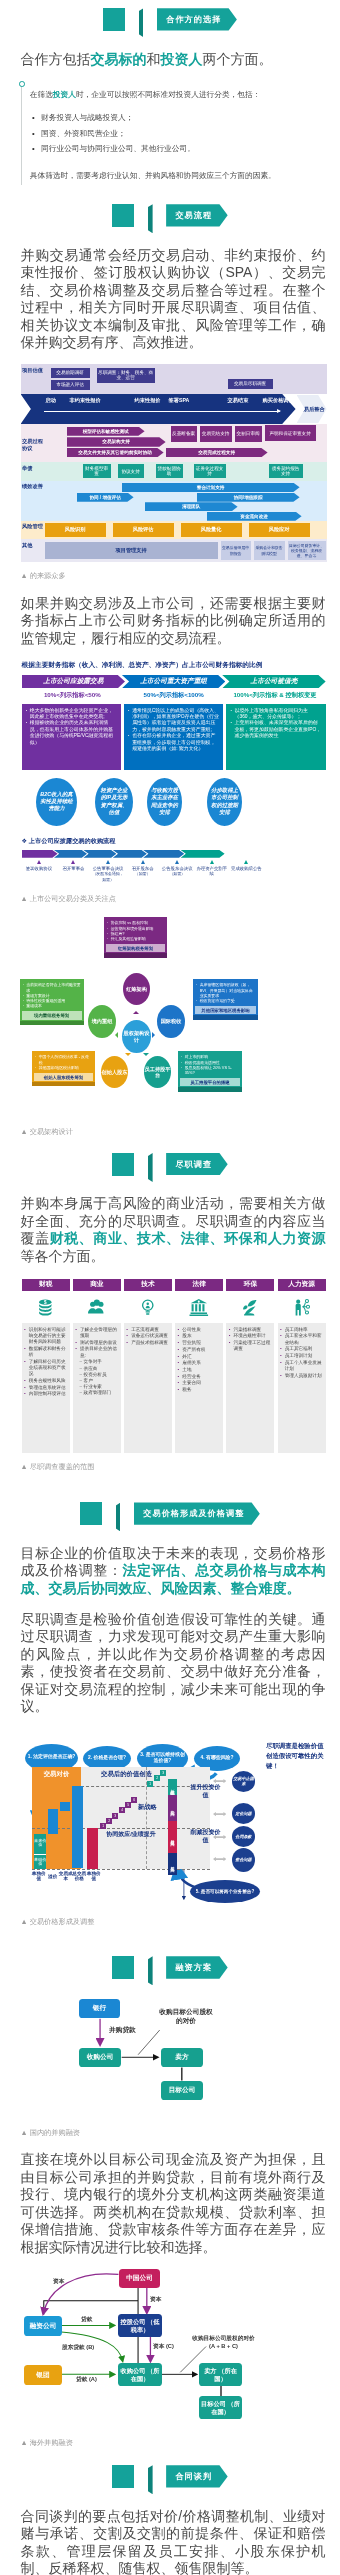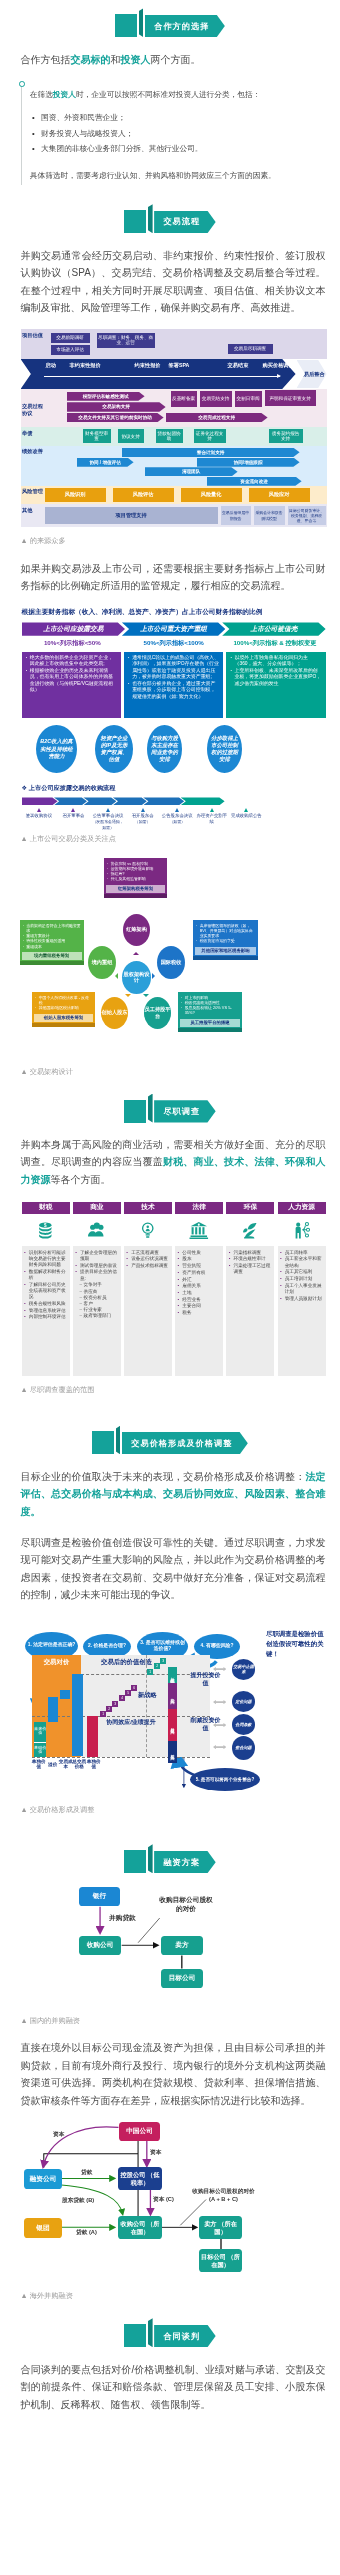--- a/index.html
+++ b/index.html
@@ -1,26 +1,26 @@
 <!DOCTYPE html>
 <html style="font-size:8.2px"><head>
 <meta charset="utf-8">
 <style>
   html,body{margin:0;padding:0;background:#fff;}
   body{font-family:"Liberation Sans","DejaVu Sans",sans-serif;color:#444;}
   #page{width:340px;min-height:2576px;overflow:hidden;position:relative;background:#fff;}
 
   
-  .banner{display:flex;justify-content:center;align-items:flex-end;}
+  .banner{display:flex;justify-content:center;align-items:flex-start;gap:12px;}
   .banner .blk{width:21.6px;height:23px;background:#14a29a;}
   .banner .fold{width:4.6px;height:29px;background:#0d837b;margin-left:2.1px;clip-path:polygon(0 10%,100% 0,100% 100%,0 90%);}
   .banner .ribbon{margin-left:1.5px;background:#14a29a;color:#fff;font-weight:bold;font-size:8.2px;letter-spacing:1px;padding:5.7px 15.5px 5.7px 9.3px;clip-path:polygon(0 0,calc(100% - 8.2px) 0,100% 50%,calc(100% - 8.2px) 100%,0 100%);}
 
   
-  .para{margin:13.4px 14.4px 0 20.6px;font-size:10px;line-height:17.5px;color:#4a4a4a;text-align:justify;}
+  .para{margin:13.4px 14.4px 0 20.6px;font-size:14px;line-height:17.5px;color:#4a4a4a;text-align:justify;}
   .kw{color:#14a29a;font-weight:bold;}
   .point{position:relative;margin:15.5px 14.4px 0 20.6px;padding-left:8.2px;border-left:0.5px solid #cfd4d4;font-size:7.7px;line-height:17.5px;color:#4a4a4a;text-align:justify;}
   .point::before{content:"";position:absolute;left:-2.3px;top:-4.1px;width:3.6px;height:3.6px;border:0.8px solid #14a29a;border-radius:50%;background:#fff;}
   .dotlist{margin-top:7.2px;}
   .dotlist .li{position:relative;padding-left:11.3px;line-height:15.5px;}
   .dotlist .li::before{content:"•";position:absolute;left:2.1px;color:#333;}
   .cap{margin:9.3px 14.4px 0 20.6px;color:#9b9b9b;font-size:7.2px;}
   .subcap{margin:8.2px 14.4px 0 21.6px;color:#16337f;font-size:6.2px;font-weight:bold;}
 
   
@@ -216,23 +216,23 @@
     <div class="fold"></div>
     <div class="ribbon">合作方的选择</div>
   </div>
 
   <div class="para"><span>合作方包括</span><span class="kw">交易标的</span><span>和</span><span class="kw">投资人</span><span>两个方面。</span></div>
 
 
   <div class="point" style="margin-top:17.5px">
     <span>在筛选</span><span class="kw">投资人</span><span>时，企业可以按照不同标准对投资人进行分类，包括：</span>
     <div class="dotlist">
+        <div class="li">财务投资人与战略投资人；</div>
         <div class="li">国资、外资和民营企业；</div>
-        <div class="li">财务投资人与战略投资人；</div>
-        <div class="li">大集团的非核心业务部门分拆、其他行业公司。</div>
+        <div class="li">同行业公司与协同行业公司、其他行业公司。</div>
       </div>
     <div style="margin-top:10.3px">具体筛选时，需要考虑行业认知、并购风格和协同效应三个方面的因素。</div>
   </div>
 
   <div class="banner" style="margin-top:19.6px">
     <div class="blk"></div>
     <div class="fold"></div>
     <div class="ribbon">交易流程</div>
   </div>
 
@@ -380,21 +380,21 @@
           <div>办理资产交割手续</div>
           <div class="sub"></div>
         </div>
         <div class="flow-step">
           <div class="tri"></div>
           <div>完成收购后公告</div>
           <div class="sub"></div>
         </div>
       </div>
   </div>
-  <div class="cap" style="margin-top:4px">▲ 上市公司交易分类及关注点</div>
+  <div class="cap" style="margin-top:11px">▲ 上市公司交易分类及关注点</div>
 
 
   <div class="hub">
     <div class="hub-box hb-purple">
       <div class="bx-list">
           <div class="li">协议控制 vs 股权控制</div>
           <div class="li">运营期间和境外退出影响</div>
           <div class="li">拆红筹?</div>
           <div class="li">外汇及其他监管影响</div>
         </div>

